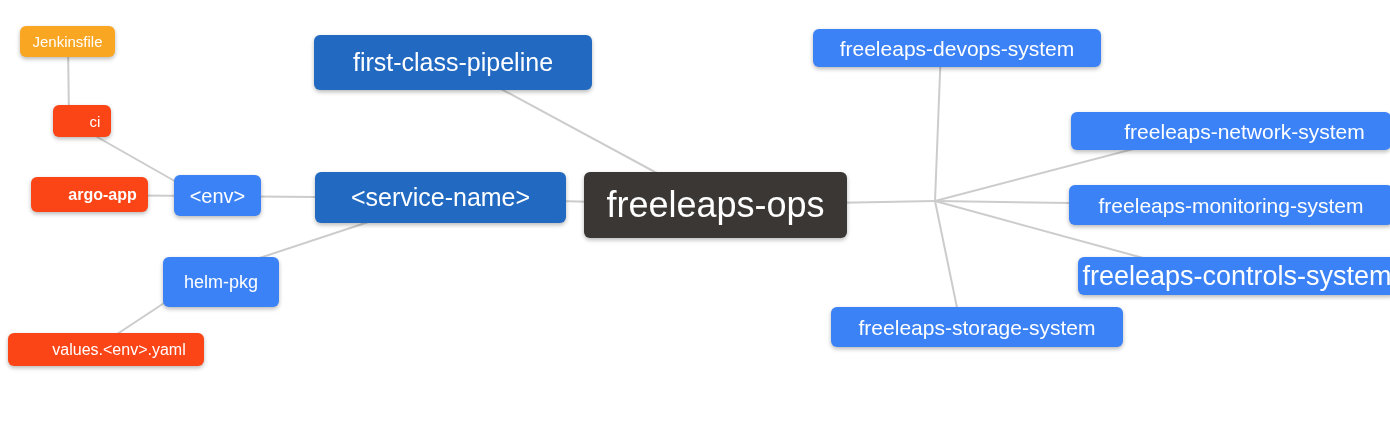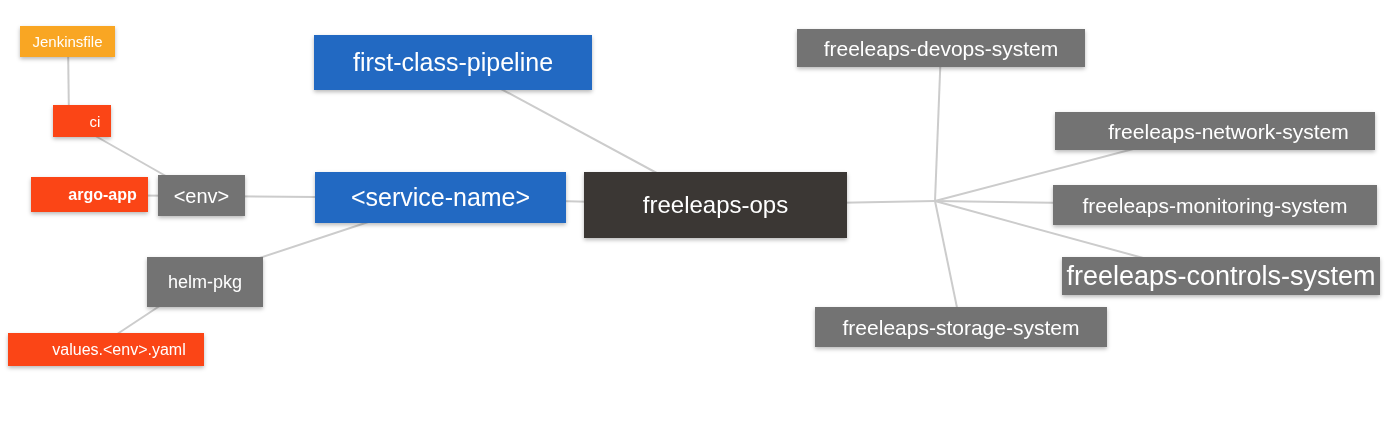--- a/index.html
+++ b/index.html
@@ -26,41 +26,41 @@
     stroke-width: 2;
     fill: none;
   }
   .node {
     position: absolute;
     display: flex;
     align-items: center;
     justify-content: center;
     color: #ffffff;
     white-space: nowrap;
-    border-radius: 0;
+    border-radius: 6px;
     box-shadow: 0 2px 4px rgba(0,0,0,0.28);
     cursor: pointer;
     line-height: 1;
     user-select: none;
   }
   .c-blue   { background: #2269c2; }
-  .c-green  { background: #737373; }
+  .c-green  { background: #3b82f6; margin-left: 16px; }
   .c-red    { background: #fb4516; padding-left: 26px; }
   .c-orange { background: #f9a623; }
   .c-dark   { background: #3b3734; }
 
   .n-jenkinsfile { left: 20px;   top: 26px;  width: 95px;  height: 31px; font-size: 15px; }
   .n-ci          { left: 53px;   top: 105px; width: 32px;  height: 32px; font-size: 15px; }
   .n-argo        { left: 31px;   top: 177px; width: 91px;  height: 35px; font-size: 16px; font-weight: bold; }
   .n-env         { left: 158px;  top: 175px; width: 87px;  height: 41px; font-size: 20px; }
   .n-helm        { left: 147px;  top: 257px; width: 116px; height: 50px; font-size: 18px; }
   .n-values      { left: 8px;    top: 333px; width: 170px; height: 33px; font-size: 16px; }
   .n-pipeline    { left: 314px;  top: 35px;  width: 278px; height: 55px; font-size: 25px; }
   .n-service     { left: 315px;  top: 172px; width: 251px; height: 51px; font-size: 25px; }
-  .n-ops         { left: 584px;  top: 172px; width: 263px; height: 66px; font-size: 24px; }
+  .n-ops         { left: 584px;  top: 172px; width: 263px; height: 66px; font-size: 36px; }
   .n-manifests   { left: 852px;  top: 174px; width: 166px; height: 53px; font-size: 27px; }
   .n-devops      { left: 797px;  top: 29px;  width: 288px; height: 38px; font-size: 21px; }
   .n-network     { left: 1055px; top: 112px; width: 293px; height: 38px; font-size: 21px; padding-left: 27px; }
   .n-monitoring  { left: 1053px; top: 185px; width: 324px; height: 40px; font-size: 21px; }
   .n-controls    { left: 1062px; top: 257px; width: 318px; height: 38px; font-size: 27px; }
   .n-storage     { left: 815px;  top: 307px; width: 292px; height: 40px; font-size: 21px; }
 </style>
 </head>
 <body>
 

